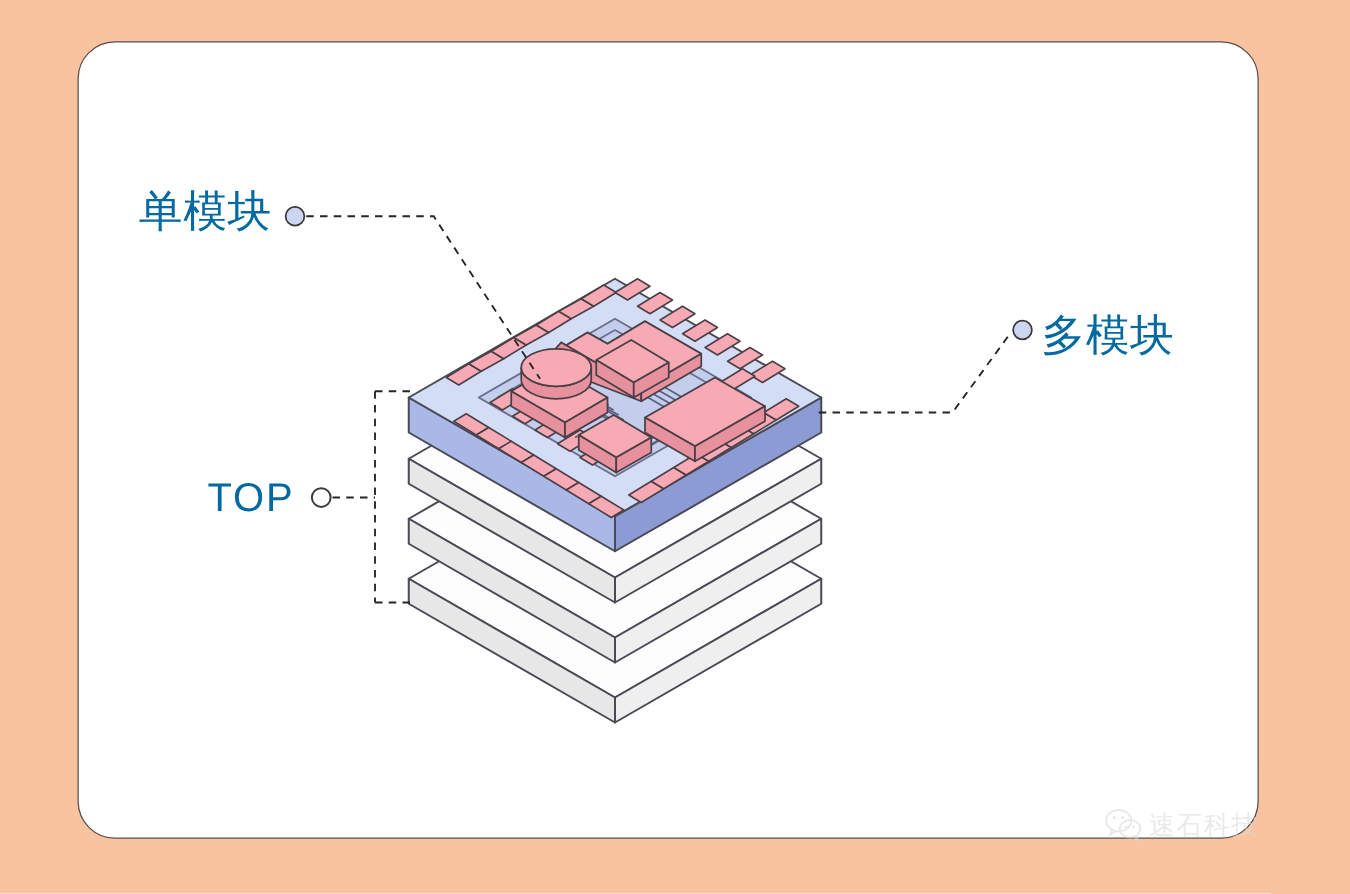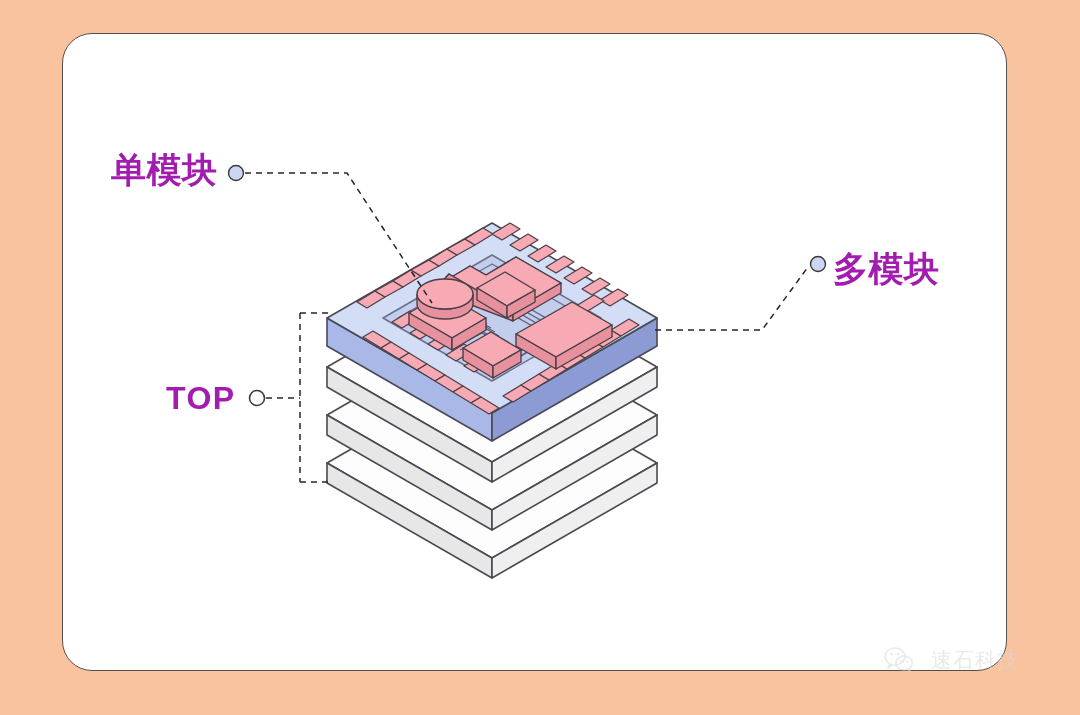--- a/index.html
+++ b/index.html
@@ -23,22 +23,22 @@
     top: 33px;
     width: 945px;
     height: 638px;
     background: #ffffff;
     border: 1.4px solid #55504c;
     border-radius: 30px;
     box-sizing: border-box;
   }
   .label {
     position: absolute;
-    font-weight: bold;
-    color: #a21caf;
+    font-weight: normal;
+    color: #0369a1;
     white-space: nowrap;
     letter-spacing: 0.5px;
   }
   #label-single {
     left: 111px;
     top: 150px;
     font-size: 35px;
     line-height: 40px;
   }
   #label-multi {
@@ -63,21 +63,21 @@
     width: 1080px;
     height: 715px;
     pointer-events: none;
   }
   #watermark {
     position: absolute;
     left: 884px;
     top: 646px;
     display: flex;
     align-items: center;
-    gap: 17px;
+    gap: 5px;
     opacity: 0.55;
   }
   #watermark .wm-text {
     font-size: 21px;
     color: #d8d8d8;
     letter-spacing: 1px;
     font-weight: normal;
   }
 </style>
 </head>

